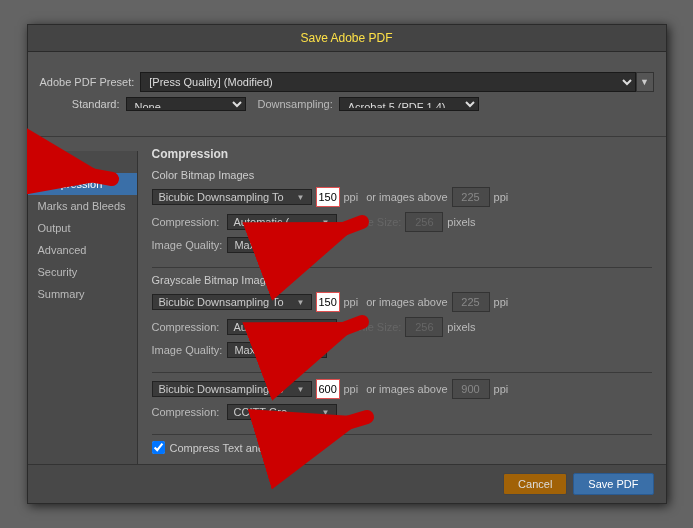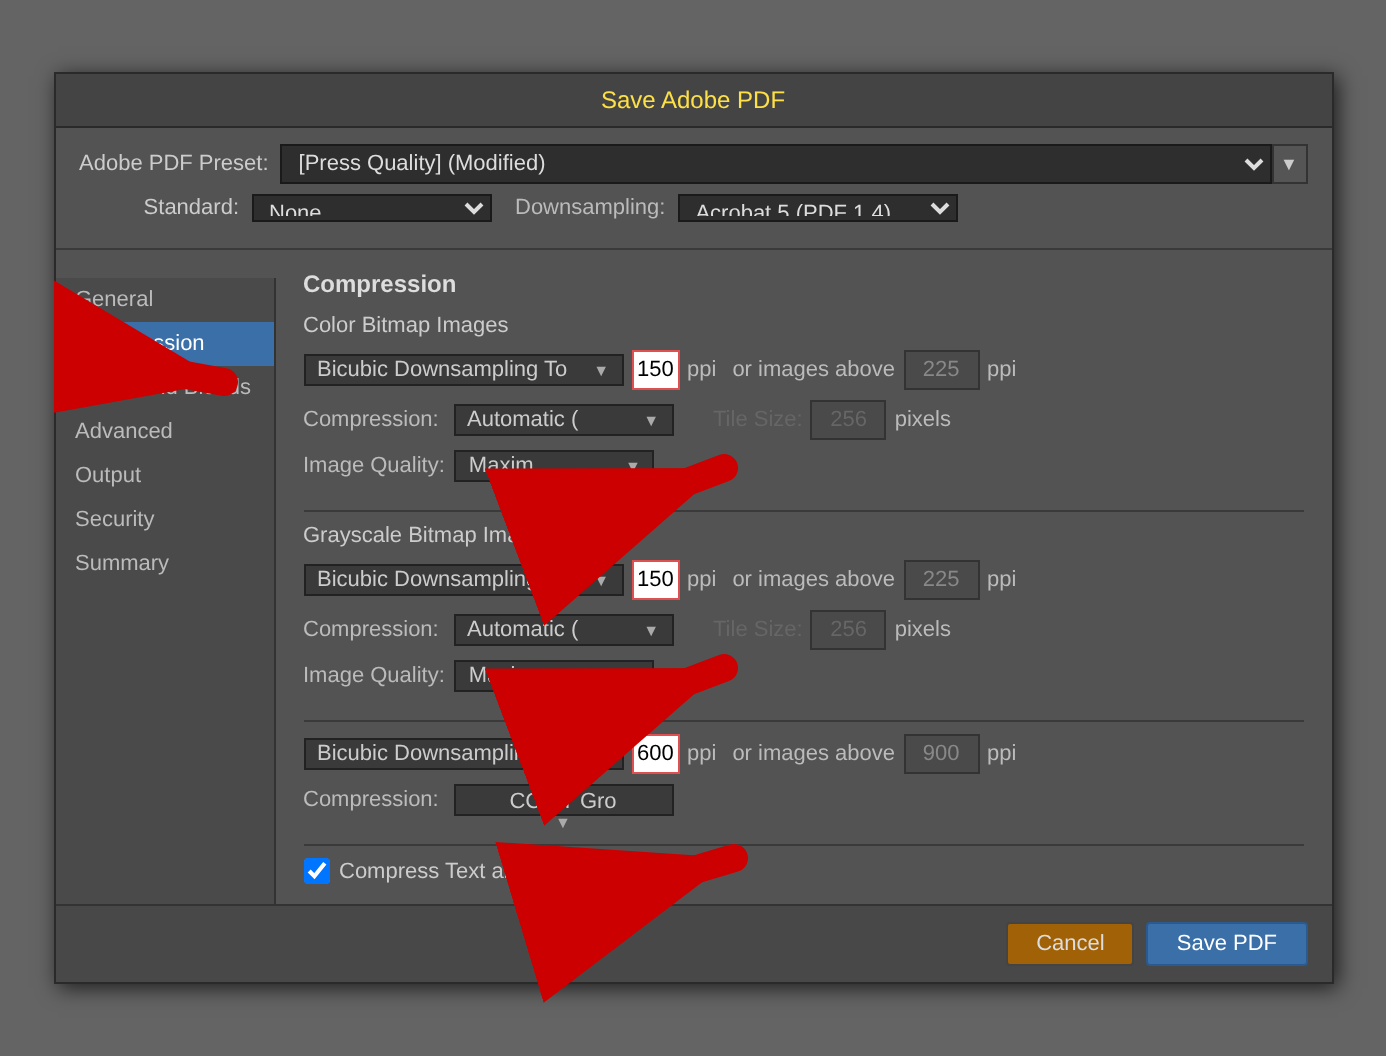--- a/index.html
+++ b/index.html
@@ -24,21 +24,21 @@
     }
     .title-bar {
       background: #444;
       color: #fde047;
       text-align: center;
       padding: 6px;
       font-size: 12px;
       border-bottom: 1px solid #2a2a2a;
     }
     .top-section {
-      padding: 8px 12px;
+      padding: 20px 12px;
       border-bottom: 1px solid #3a3a3a;
     }
     .row {
       display: flex;
       align-items: center;
       margin-bottom: 5px;
     }
     .label-right {
       color: #ccc;
       text-align: right;
@@ -281,22 +281,22 @@
         </select>
       </div>
     </div>
 
     <div class="main-body">
 
       <div class="sidebar">
         <div class="sidebar-item">General</div>
         <div class="sidebar-item active">Compression</div>
         <div class="sidebar-item">Marks and Bleeds</div>
+        <div class="sidebar-item">Output</div>
         <div class="sidebar-item">Advanced</div>
-        <div class="sidebar-item">Output</div>
         <div class="sidebar-item">Security</div>
         <div class="sidebar-item">Summary</div>
       </div>
 
       <div class="content">
         <div class="section-title">Compression</div>
 
         <div class="subsection">
           <div class="subsection-title">Color Bitmap Images</div>
           <div class="content-row">
@@ -372,21 +372,21 @@
               <span class="dropdown-arrow">▼</span>
             </button>
             <input type="text" class="ppi-input" value="600" style="margin-left: 4px;">
             <span class="ppi-text">ppi</span>
             <span class="ppi-text">or images above</span>
             <input type="text" class="ppi-input2" value="900" style="">
             <span class="ppi-text">ppi</span>
           </div>
           <div class="content-row">
             <span class="lbl">Compression:</span>
-            <button class="dropdown-btn" style="min-width:110px;flex-direction:column;">
+            <button class="dropdown-btn" style="min-width:110px;">
               <span>CCITT Gro</span>
               <span class="dropdown-arrow">▼</span>
             </button>
           </div>
         </div>
 
         <div class="divider"></div>
 
         <div class="checkbox-row">
           <input type="checkbox" checked="" style="">

